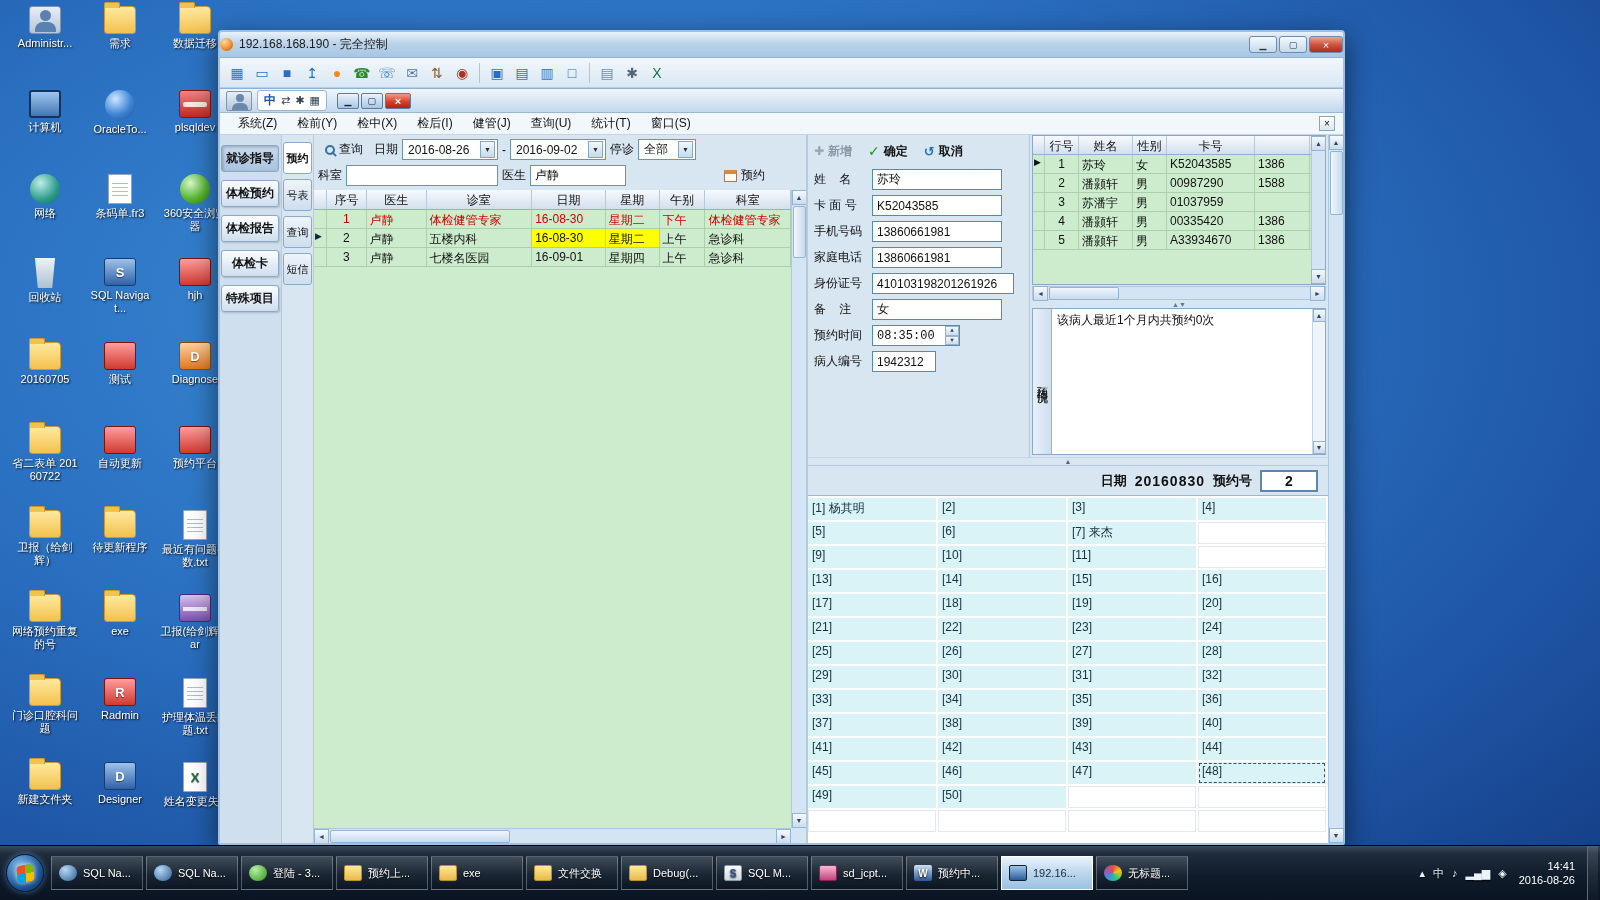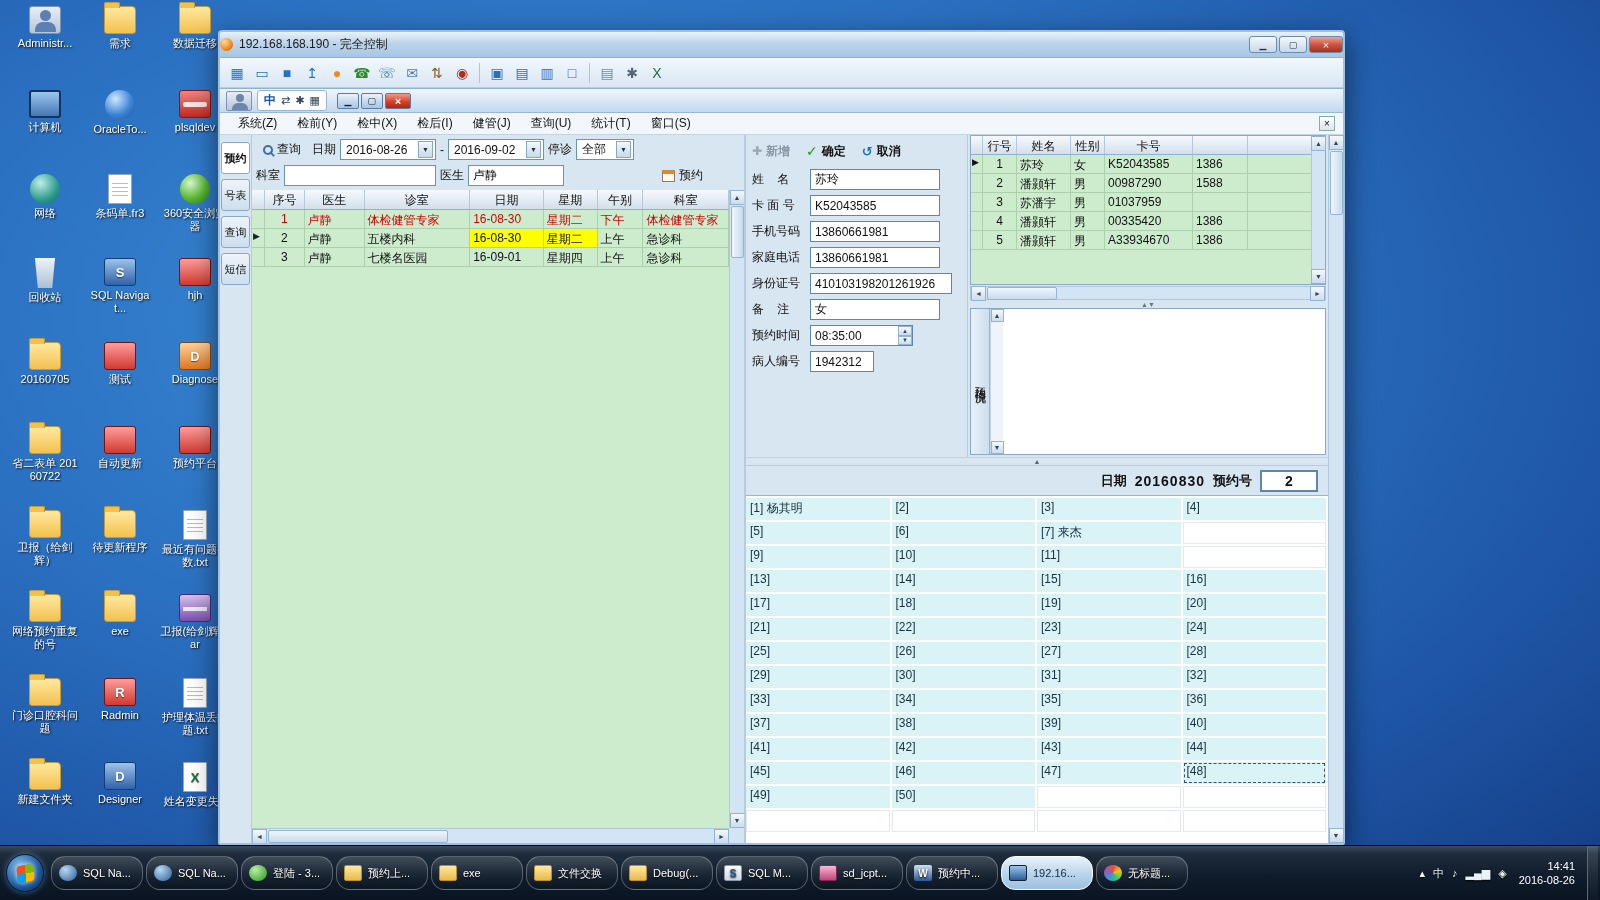--- a/index.html
+++ b/index.html
@@ -146,21 +146,21 @@
 .bk-grid{flex:1;display:grid;grid-template-columns:repeat(4,1fr);grid-auto-rows:22px;gap:2px;background:#fff;padding:2px 2px 0 0;align-content:start;overflow:hidden}
 .slot{background:#d9f3f7;padding:2px 4px;color:#16323f;overflow:hidden;white-space:nowrap;cursor:pointer}
 .slot.white{background:#fff;border:1px solid #e3eaef}
 .slot.sel{outline:1px dashed #356;outline-offset:-2px}
 .app-vscroll{width:15px;background:#d3e5f4;border-left:1px solid #b0c8dd;display:flex;flex-direction:column;align-items:center}
 
 
 .taskbar{position:absolute;left:0;right:0;top:845px;bottom:0;background:linear-gradient(#3b4a5c 0%,#1f2c3d 14%,#101c2b 55%,#0a1422 100%);display:flex;align-items:center;padding:0 2px;gap:3px;border-top:1px solid #000}
 .start-orb{width:38px;height:38px;border-radius:50%;background:radial-gradient(circle at 35% 30%,#7db9e8,#1e5799 60%,#0a2a52);border:1px solid #0a1e3c;display:flex;align-items:center;justify-content:center;margin:0 4px;cursor:pointer;box-shadow:0 0 6px rgba(120,190,255,.5)}
 .orb-flag{width:17px;height:17px;border-radius:4px;background:conic-gradient(#7fba00 0 25%,#ffb900 0 50%,#00a4ef 0 75%,#f25022 0);transform:rotate(-10deg) skew(-4deg);box-shadow:0 0 5px rgba(255,255,255,.8)}
-.task-btn{min-width:92px;max-width:102px;height:34px;display:flex;align-items:center;gap:6px;padding:0 7px;border:1px solid rgba(255,255,255,.28);border-radius:14px;background:linear-gradient(rgba(255,255,255,.16),rgba(255,255,255,.05) 50%,rgba(0,0,0,.12));color:#fff;font-size:11px;overflow:hidden;white-space:nowrap;text-shadow:0 1px 2px #000;cursor:pointer}
+.task-btn{min-width:92px;max-width:102px;height:34px;display:flex;align-items:center;gap:6px;padding:0 7px;border:1px solid rgba(255,255,255,.28);border-radius:0;background:linear-gradient(rgba(255,255,255,.16),rgba(255,255,255,.05) 50%,rgba(0,0,0,.12));color:#fff;font-size:11px;overflow:hidden;white-space:nowrap;text-shadow:0 1px 2px #000;cursor:pointer}
 .task-btn.active{background:linear-gradient(#e9f3fb,#bcd6ec 50%,#9cc0e0);color:#102a44;text-shadow:none;border-color:#fff}
 .ti{width:18px;height:16px;border-radius:2px;flex:0 0 auto;display:flex;align-items:center;justify-content:center;font-size:10px;font-weight:bold;color:#fff}
 .ti-folder{background:linear-gradient(#ffe9a0,#eab94a);border:1px solid #b8922e}
 .ti-sqlnav{background:radial-gradient(circle at 35% 30%,#b8d8f4,#2a5c94);border-radius:50%}
 .ti-green{background:radial-gradient(circle at 35% 30%,#b6f0a6,#2e9418);border-radius:50%}
 .ti-sqlm{background:linear-gradient(#fdfdfd,#cfd8e2);color:#24578e;border:1px solid #89a}
 .ti-db{background:linear-gradient(#f7b8d4,#c2447e);border:1px solid #8a2456}
 .ti-word{background:linear-gradient(#cfe0f4,#2b579a)}
 .ti-remote{background:linear-gradient(#9cc6ee,#2a5c94);border:1px solid #123}
 .ti-paint{background:conic-gradient(#e74c3c,#f1c40f,#2ecc71,#3498db,#9b59b6,#e74c3c);border-radius:50%}
@@ -357,20 +357,27 @@
           <div class="menu-item">检中(X)</div>
           <div class="menu-item">检后(I)</div>
           <div class="menu-item">健管(J)</div>
           <div class="menu-item">查询(U)</div>
           <div class="menu-item">统计(T)</div>
           <div class="menu-item">窗口(S)</div>
           <span class="mdi-close">×</span>
         </div>
 
       <div class="app-content">
+        <div class="side-tabs" id="side-tabs">
+            <div class="side-tab active">就诊指导</div>
+            <div class="side-tab">体检预约</div>
+            <div class="side-tab">体检报告</div>
+            <div class="side-tab">体检卡</div>
+            <div class="side-tab">特殊项目</div>
+          </div>
         <div class="sub-tabs" id="sub-tabs">
             <div class="sub-tab active">预约</div>
             <div class="sub-tab">号表</div>
             <div class="sub-tab">查询</div>
             <div class="sub-tab">短信</div>
           </div>
 
         <div class="main-left">
           <div class="filters">
             <div class="frow">
@@ -501,21 +508,21 @@
                   <div class="fld">
                     <div class="flab">身份证号</div>
                     <div class="fval" style="width: 142px;">410103198201261926</div>
                   </div>
                   <div class="fld">
                     <div class="flab">备    注</div>
                     <div class="fval" style="width: 130px;">女</div>
                   </div>
                   <div class="fld">
                     <div class="flab">预约时间</div>
-                    <div class="fval" style="width: 103px;">08:35:00<div class="spin">
+                    <div class="fval" style="width: 88px; font-family: Liberation Mono, monospace;">08:35:00<div class="spin">
                         <span>▲</span>
                         <span>▼</span>
                       </div></div>
                   </div>
                   <div class="fld">
                     <div class="flab">病人编号</div>
                     <div class="fval" style="width: 64px;">1942312</div>
                   </div>
                 </div>
             </div>
@@ -580,20 +587,21 @@
               </div>
               <div class="pp-hscroll">
                 <span class="sbtn">◄</span>
                 <span class="hthumb" style="width:70px"></span>
                 <span class="vspace"></span>
                 <span class="sbtn">►</span>
               </div>
               <div class="pp-split">▲▼</div>
               <div class="pp-note">
                 <div class="note-tab">预约情况</div>
+                <div class="note-text">该病人最近1个月内共预约0次</div>
                 <div class="note-vscroll">
                   <span class="sbtn" style="width:13px;height:13px">▲</span>
                   <span class="sbtn" style="width:13px;height:13px">▼</span>
                 </div>
               </div>
             </div>
           </div>
 
           <div class="rp-split">▲</div>
 

